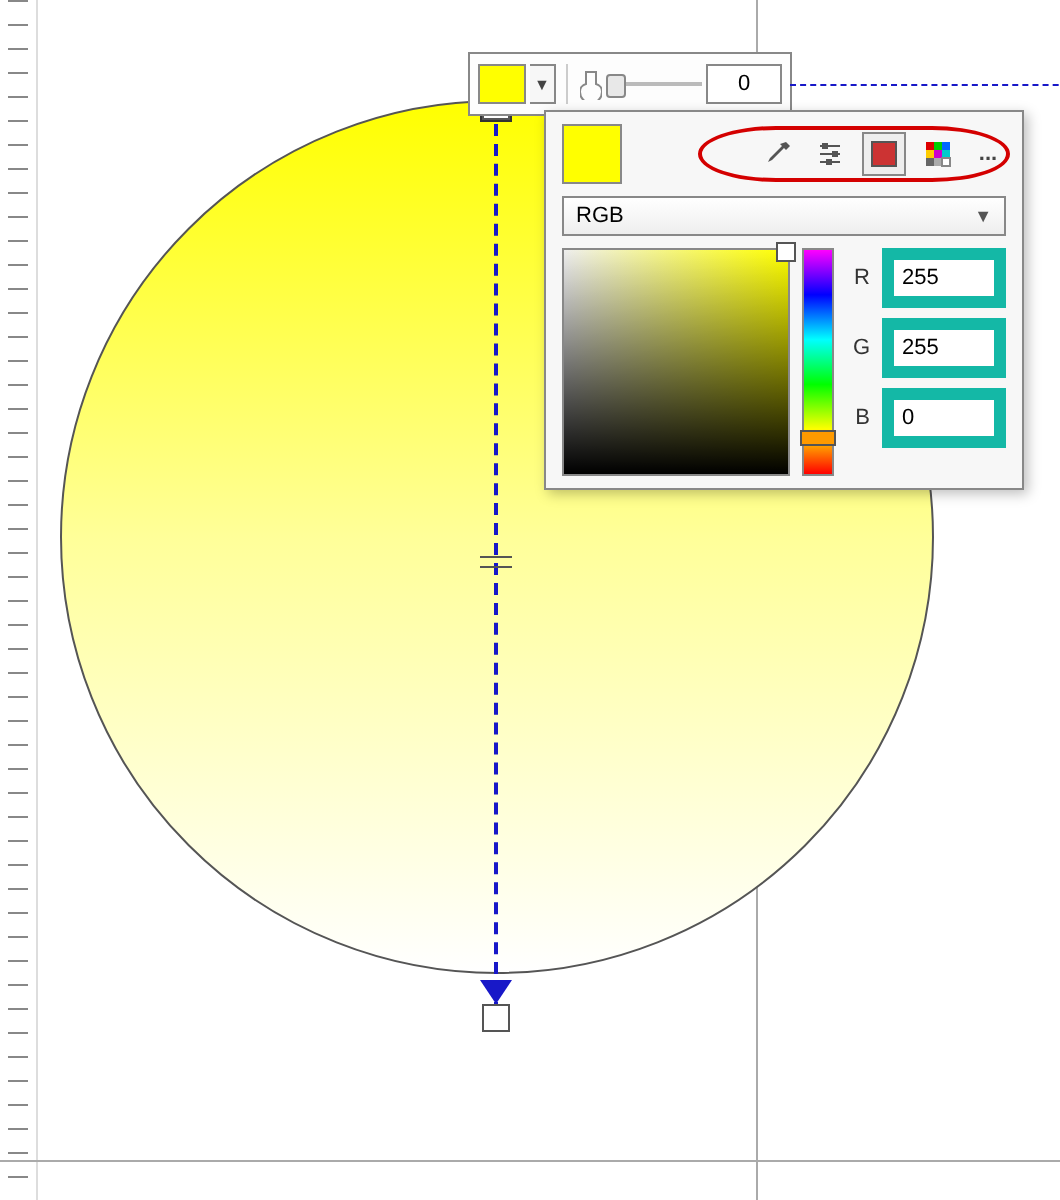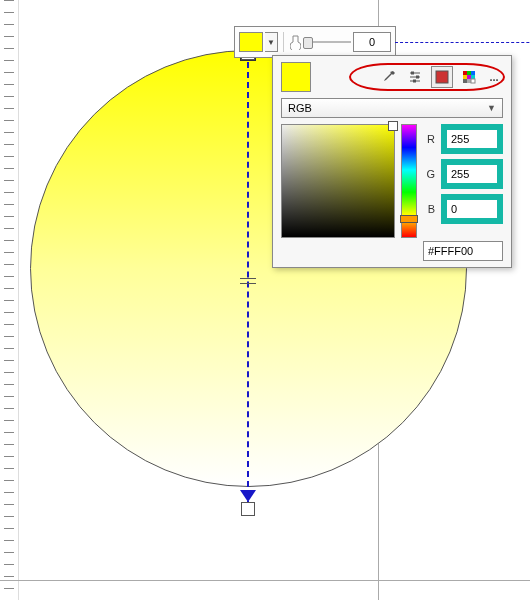--- a/index.html
+++ b/index.html
@@ -146,20 +146,17 @@
           <div class="rgb-val">255</div>
         </div>
         <div class="rgb-row">
           <div class="rgb-label">G</div>
           <div class="rgb-val">255</div>
         </div>
         <div class="rgb-row">
           <div class="rgb-label">B</div>
           <div class="rgb-val">0</div>
         </div>
-        <div class="rgb-row hex-row">
-          <div class="hex-val">#FFFF00</div>
-        </div>
       </div>
     </div>
   </div>
 
 </div>
 
 </body></html>

